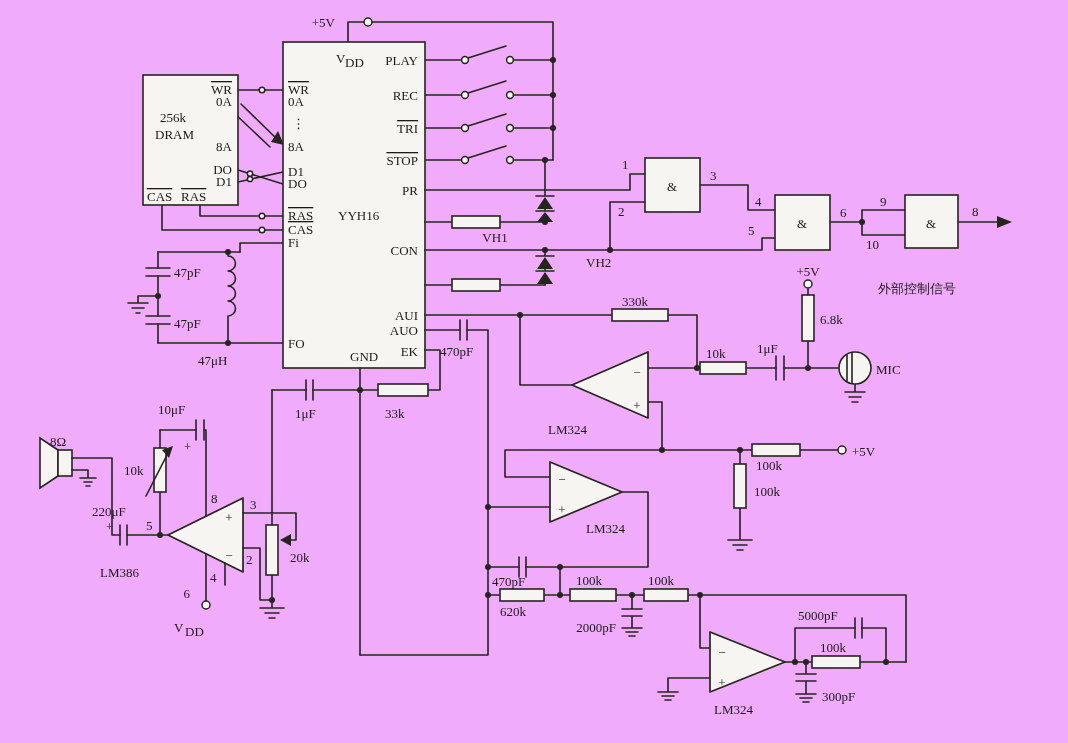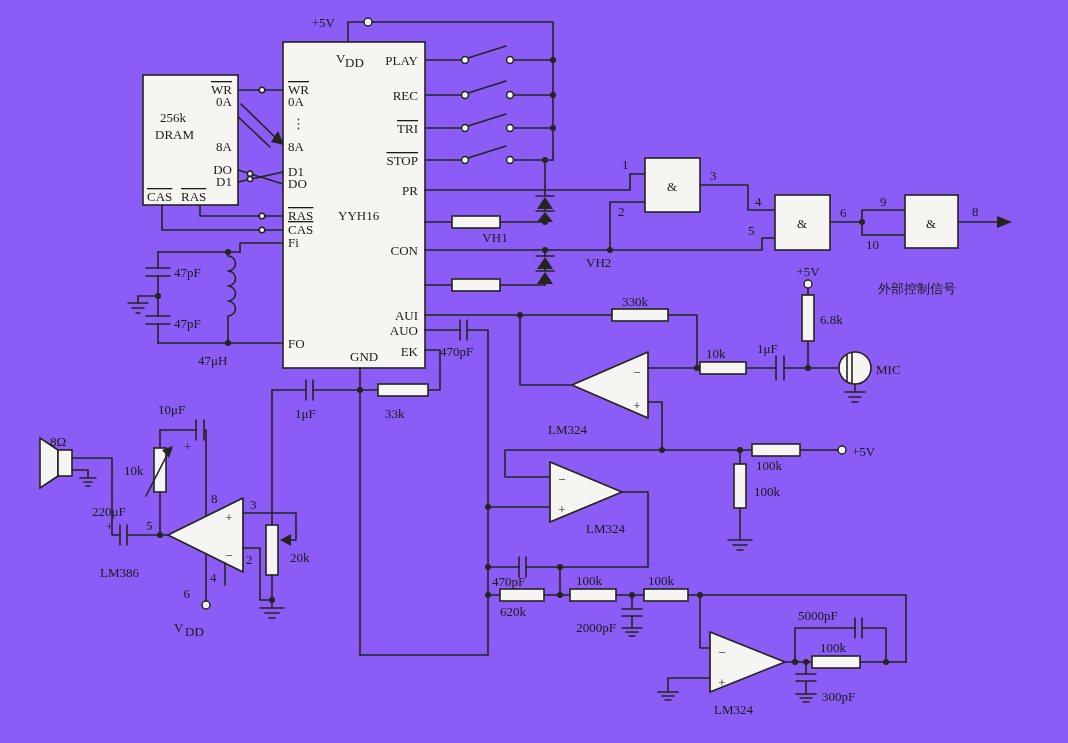--- a/index.html
+++ b/index.html
@@ -1,16 +1,16 @@
 <!DOCTYPE html>
 <html><head>
 <meta charset="utf-8">
 <style>
   html,body{margin:0;padding:0;background:#f6f5f1;}
-  .stage{width:1068px;height:743px;position:relative;background:#8b5cf6;overflow:hidden;}
+  .stage{width:1068px;height:743px;position:relative;background:#f0abfc;overflow:hidden;}
   svg{display:block;}
   .w{stroke:#26241f;stroke-width:1.6;fill:none;stroke-linecap:round;stroke-linejoin:round;}
   .cp{stroke:#26241f;stroke-width:1.6;fill:#f6f5f1;}
   .tri{stroke:#26241f;stroke-width:1.7;fill:#f6f5f1;stroke-linejoin:round;}
   .dd{fill:#26241f;}
   .t{fill:#f6f5f1;stroke:#26241f;stroke-width:1.5;}
   .lbl{font-family:"Liberation Serif","DejaVu Serif",serif;fill:#1c1a16;font-size:13px;}
   .ovl{text-decoration:overline;}
 </style>
 </head>

